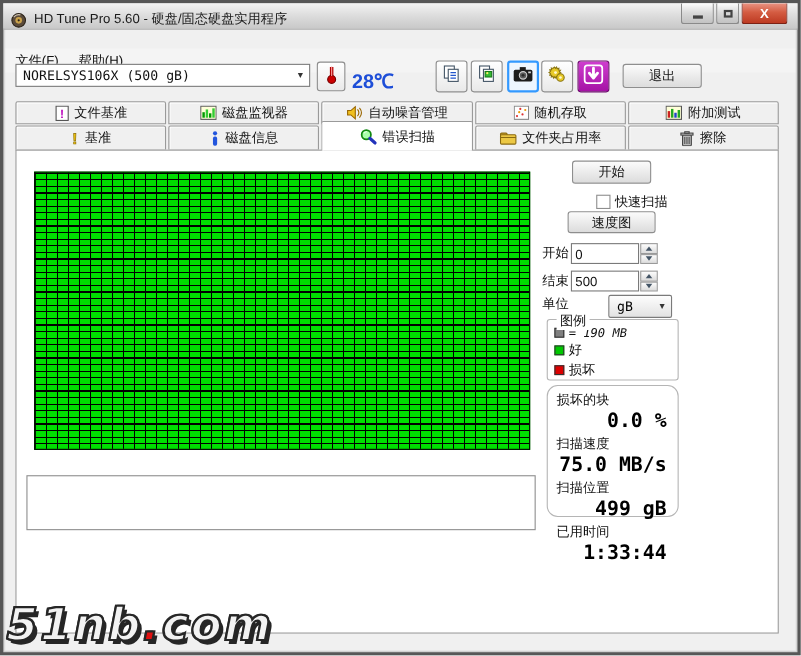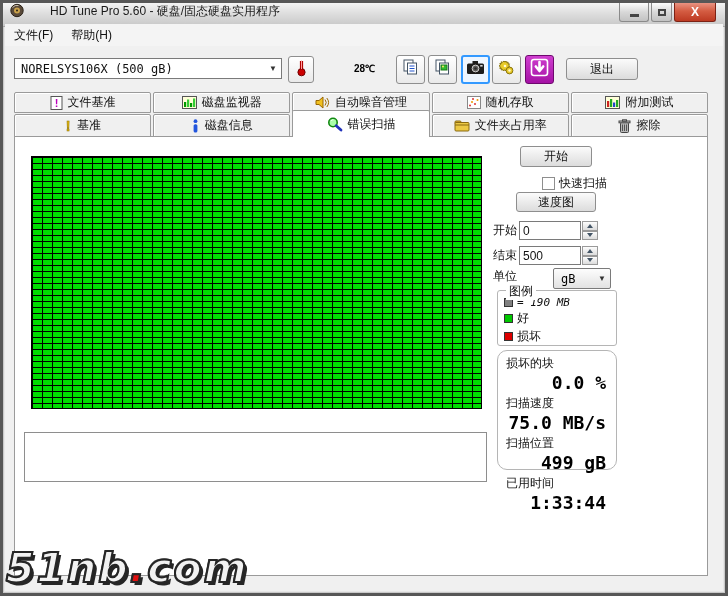--- a/index.html
+++ b/index.html
@@ -6,57 +6,57 @@
   body { background:#ffffff; font-family:"Liberation Sans", sans-serif; }
   .screen{
     position:relative; width:728px; height:596px; background:#f0f0f0;
     box-shadow: inset 0 0 0 3px #575757, inset 0 0 0 4px #c9c9c9, inset 0 0 0 5px #e6e6e6;
     overflow:hidden;
   }
   
   .titlebar{
     position:absolute; left:3px; top:3px; right:3px; height:24px;
     background:linear-gradient(180deg,#f4f4f4 0%,#dedede 45%,#c8c8c8 100%);
-    border-bottom:1px solid #a8a8a8; display:flex; align-items:flex-start;gap:19px;
+    border-bottom:1px solid #a8a8a8; display:flex; align-items:flex-end;
   }
   .app-icon{ margin:0 6px 0 6px; display:flex; }
   .title-text{ font-size:12px; color:#1a1a1a; }
   .winbtns{ position:absolute; right:9px; top:0; display:flex; gap:2px; }
   .winbtn{
     height:19px; border:1px solid #8a8a8a; border-top:none; border-radius:0 0 3px 3px;
     background:linear-gradient(180deg,#fdfdfd,#d8d8d8 50%,#c2c2c2);
     display:flex; align-items:center; justify-content:center; color:#444;
   }
   .winbtn.min{ width:30px; } .winbtn.max{ width:21px; }
   .winbtn.close{
     width:42px; border-color:#7c2114;
     background:linear-gradient(180deg,#e99382,#d45c42 45%,#bd3a22);
     color:#fff; font-weight:bold; font-size:12px;
   }
   .minbar{ width:9px; height:3px; background:#444; margin-top:6px; }
   .maxbox{ width:8px; height:7px; border:2px solid #444; }
   
-  .menubar{ position:absolute; left:5px; top:24px; right:5px; height:22px; background:#f4f4f4; display:flex; align-items:center;text-align:center; }
+  .menubar{ position:absolute; left:5px; top:44px; right:5px; height:22px; background:#f4f4f4; display:flex; align-items:center;text-align:center; }
   .menu-item{ font-size:12px; color:#111; padding:3px 9px; }
   
   .combobox{
     position:absolute; left:14px; top:58px; width:268px; height:21px;
     background:#fff; border:1px solid #7a7a7a; display:flex; align-items:center;
   }
   .combobox .cb-text{ font-family:"DejaVu Sans Mono", monospace; font-size:12px; padding-left:6px; flex:1; color:#111; }
   .cb-arrow{ width:16px; text-align:center; font-size:8px; color:#333; }
   .tool-btn{
     position:absolute; width:29px; height:29px; top:55px;
     border:1px solid #8e8e8e; border-radius:3px; background:linear-gradient(180deg,#ffffff,#e9e9e9);
     display:flex; align-items:center; justify-content:center;
   }
   .tool-btn.selected{ border:2px solid #39f; background:#eef6ff; }
   .tool-btn.magenta{ background:linear-gradient(180deg,#cf3ecf,#a512a5); border-color:#6e086e; }
   .thermo-btn{ left:288px; top:56px; width:26px; height:27px; }
-  .temp-text{ position:absolute; left:320px; top:61px; font-size:10px; font-weight:bold; color:#000000;margin-left:34px; }
+  .temp-text{ position:absolute; left:320px; top:61px; font-size:18px; font-weight:bold; color:#1d4ed8; }
   .exit-btn{
     position:absolute; left:566px; top:58px; width:72px; height:22px;
     border:1px solid #8e8e8e; border-radius:3px; background:linear-gradient(180deg,#fbfbfb,#dcdcdc);
     font-size:12px; display:flex; align-items:center; justify-content:center; color:#111;
   }
   
   .tabrow{ position:absolute; left:14px; right:20px; display:flex; gap:2px; }
   .tabrow1{ top:92px; height:21px; }
   .tabrow2{ top:114px; height:23px; }
   .tab{

